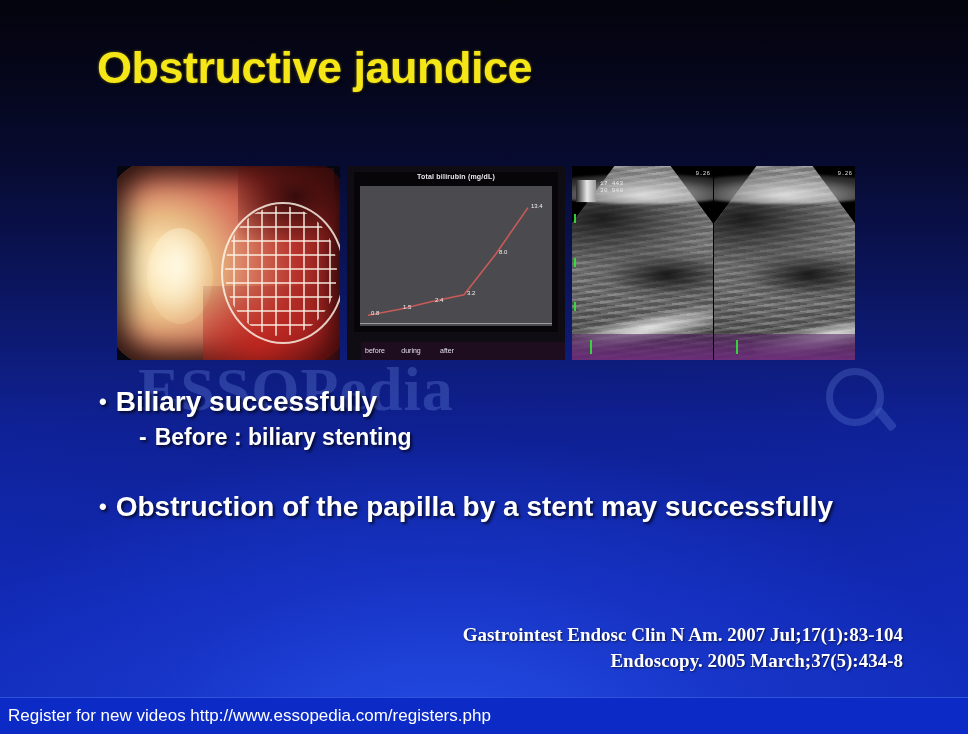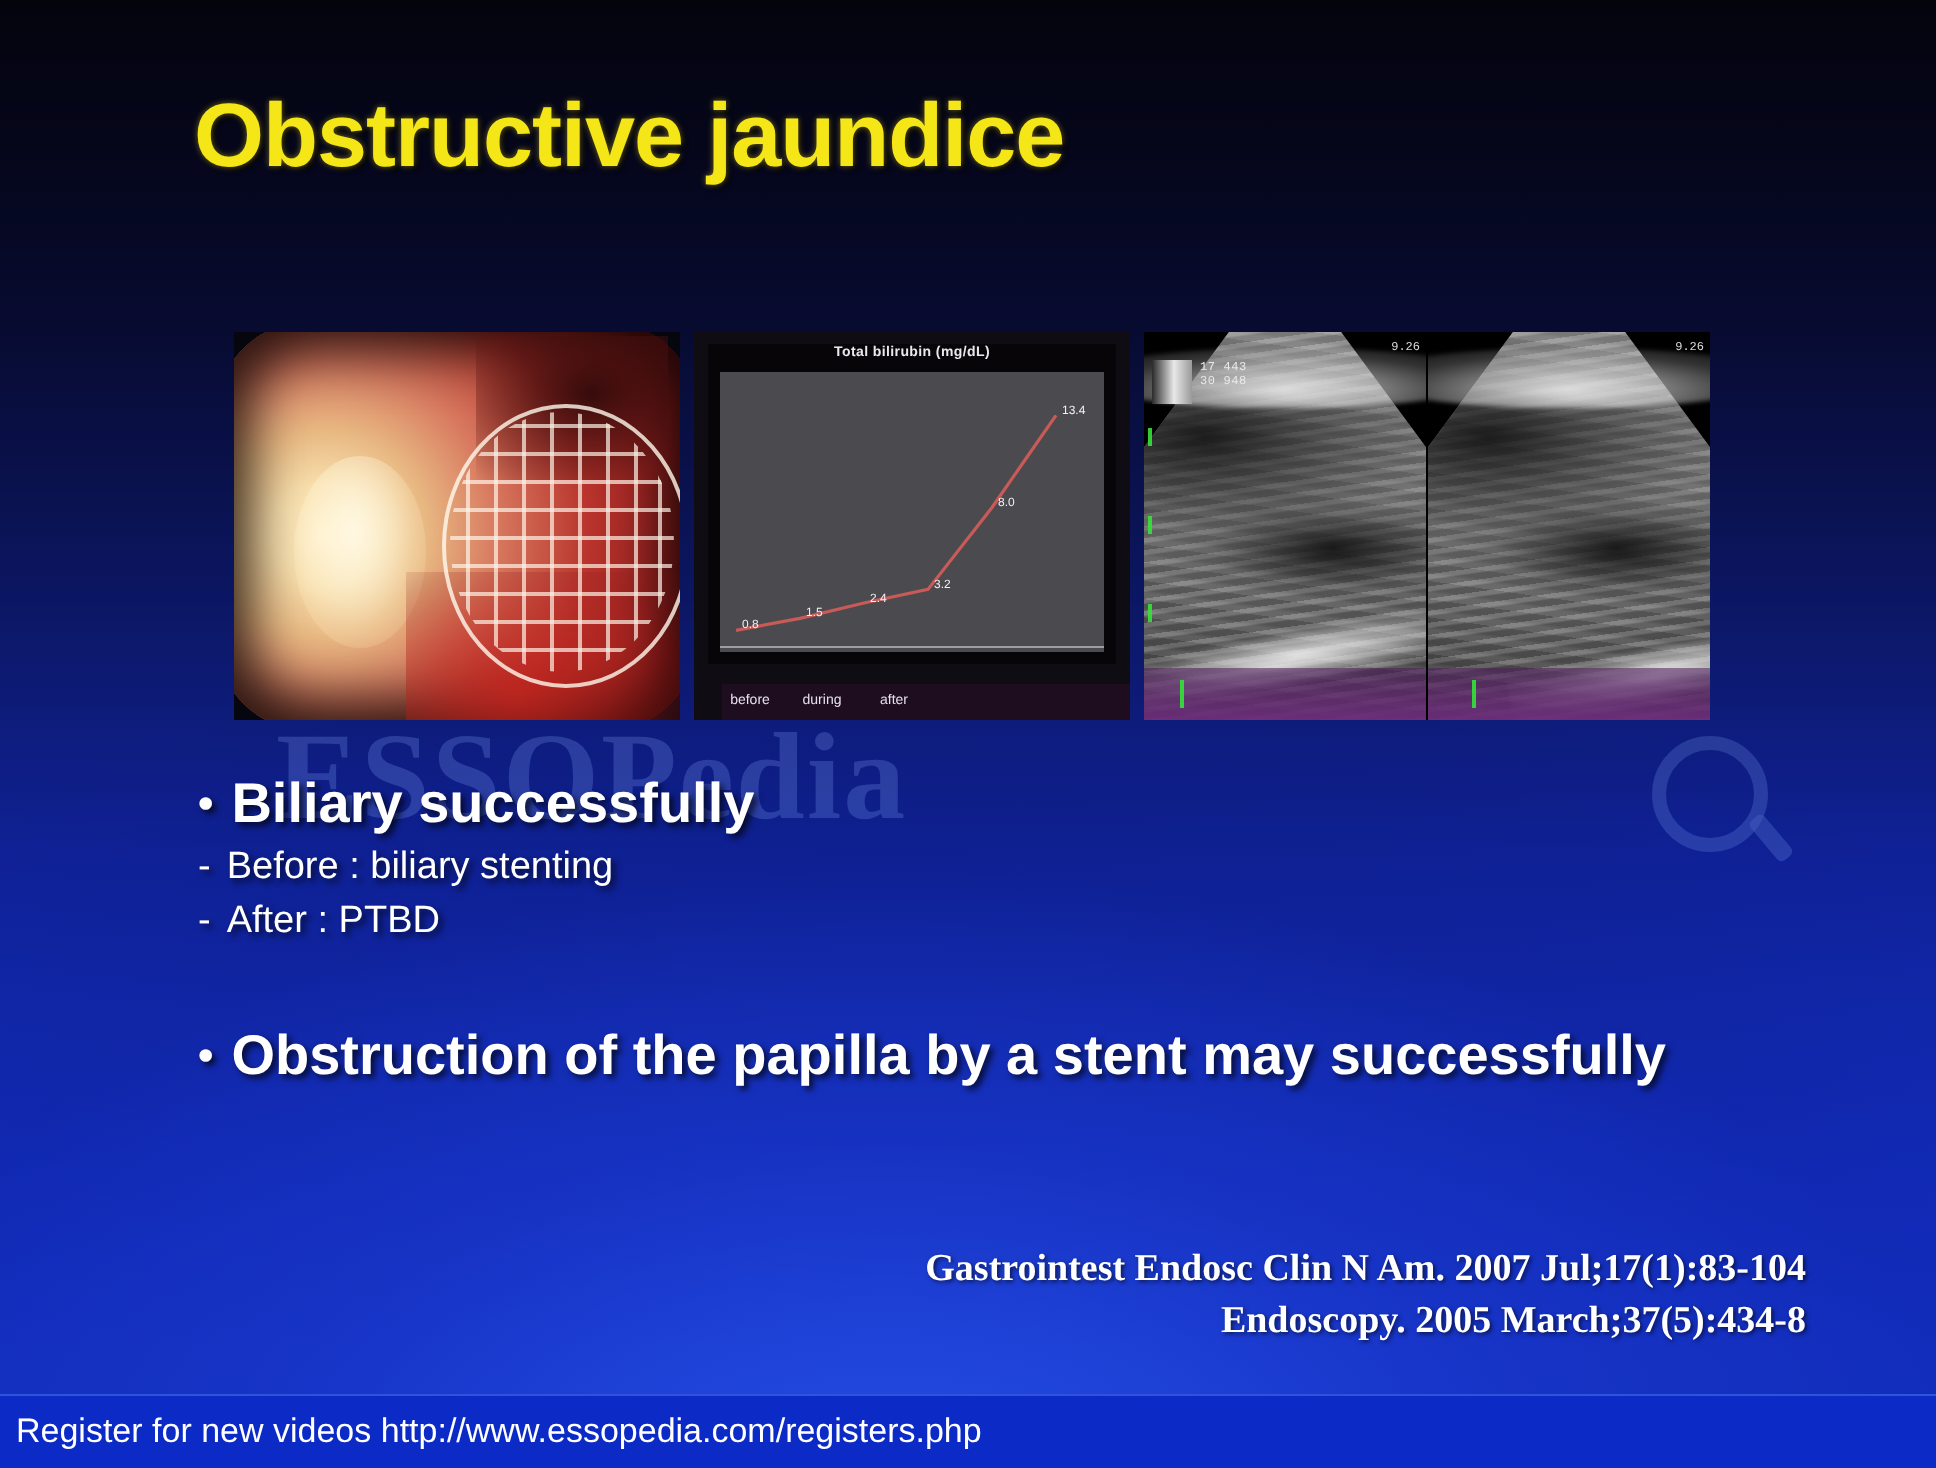--- a/index.html
+++ b/index.html
@@ -281,24 +281,25 @@
     position: relative;
     font-size: 28px;
     font-weight: bold;
     color: #ffffff;
     text-shadow: 2px 2px 3px rgba(0,0,0,0.7);
     margin-bottom: 2px;
     line-height: 1.22;
   }
   .b1 .dot { margin-right: 9px; font-size: 22px; vertical-align: 2px; }
   .b2 {
-    font-size: 19px;
-    font-weight: normal;
+    font-size: 23px;
+    font-weight: bold;
     color: #ffffff;
     text-shadow: 2px 2px 3px rgba(0,0,0,0.7);
+    margin-left: 40px;
     line-height: 1.42;
   }
   .b2 .dash { margin-right: 8px; }
   #bullet-block-2 { margin-top: 34px; }
   #bullet-block-2 .b1 { line-height: 1.38; }
   #bullet-block-2 .b1-text { display: inline; }
 
   
   #citations {
     position: absolute;
@@ -422,23 +423,20 @@
 
   <div id="bullets">
 
     <div>
       <div class="b1">
         <span class="dot">•</span><span>Biliary successfully</span>
       </div>
       <div class="b2">
         <span class="dash">-</span><span>Before : biliary stenting</span>
       </div>
-      <div class="b2">
-        <span class="dash">-</span><span>After : PTBD</span>
-      </div>
     </div>
 
     <div id="bullet-block-2">
       <div class="b1">
         <span class="dot">•</span><span class="b1-text">Obstruction of the papilla by a stent may successfully</span>
       </div>
     </div>
 
   </div>
 

